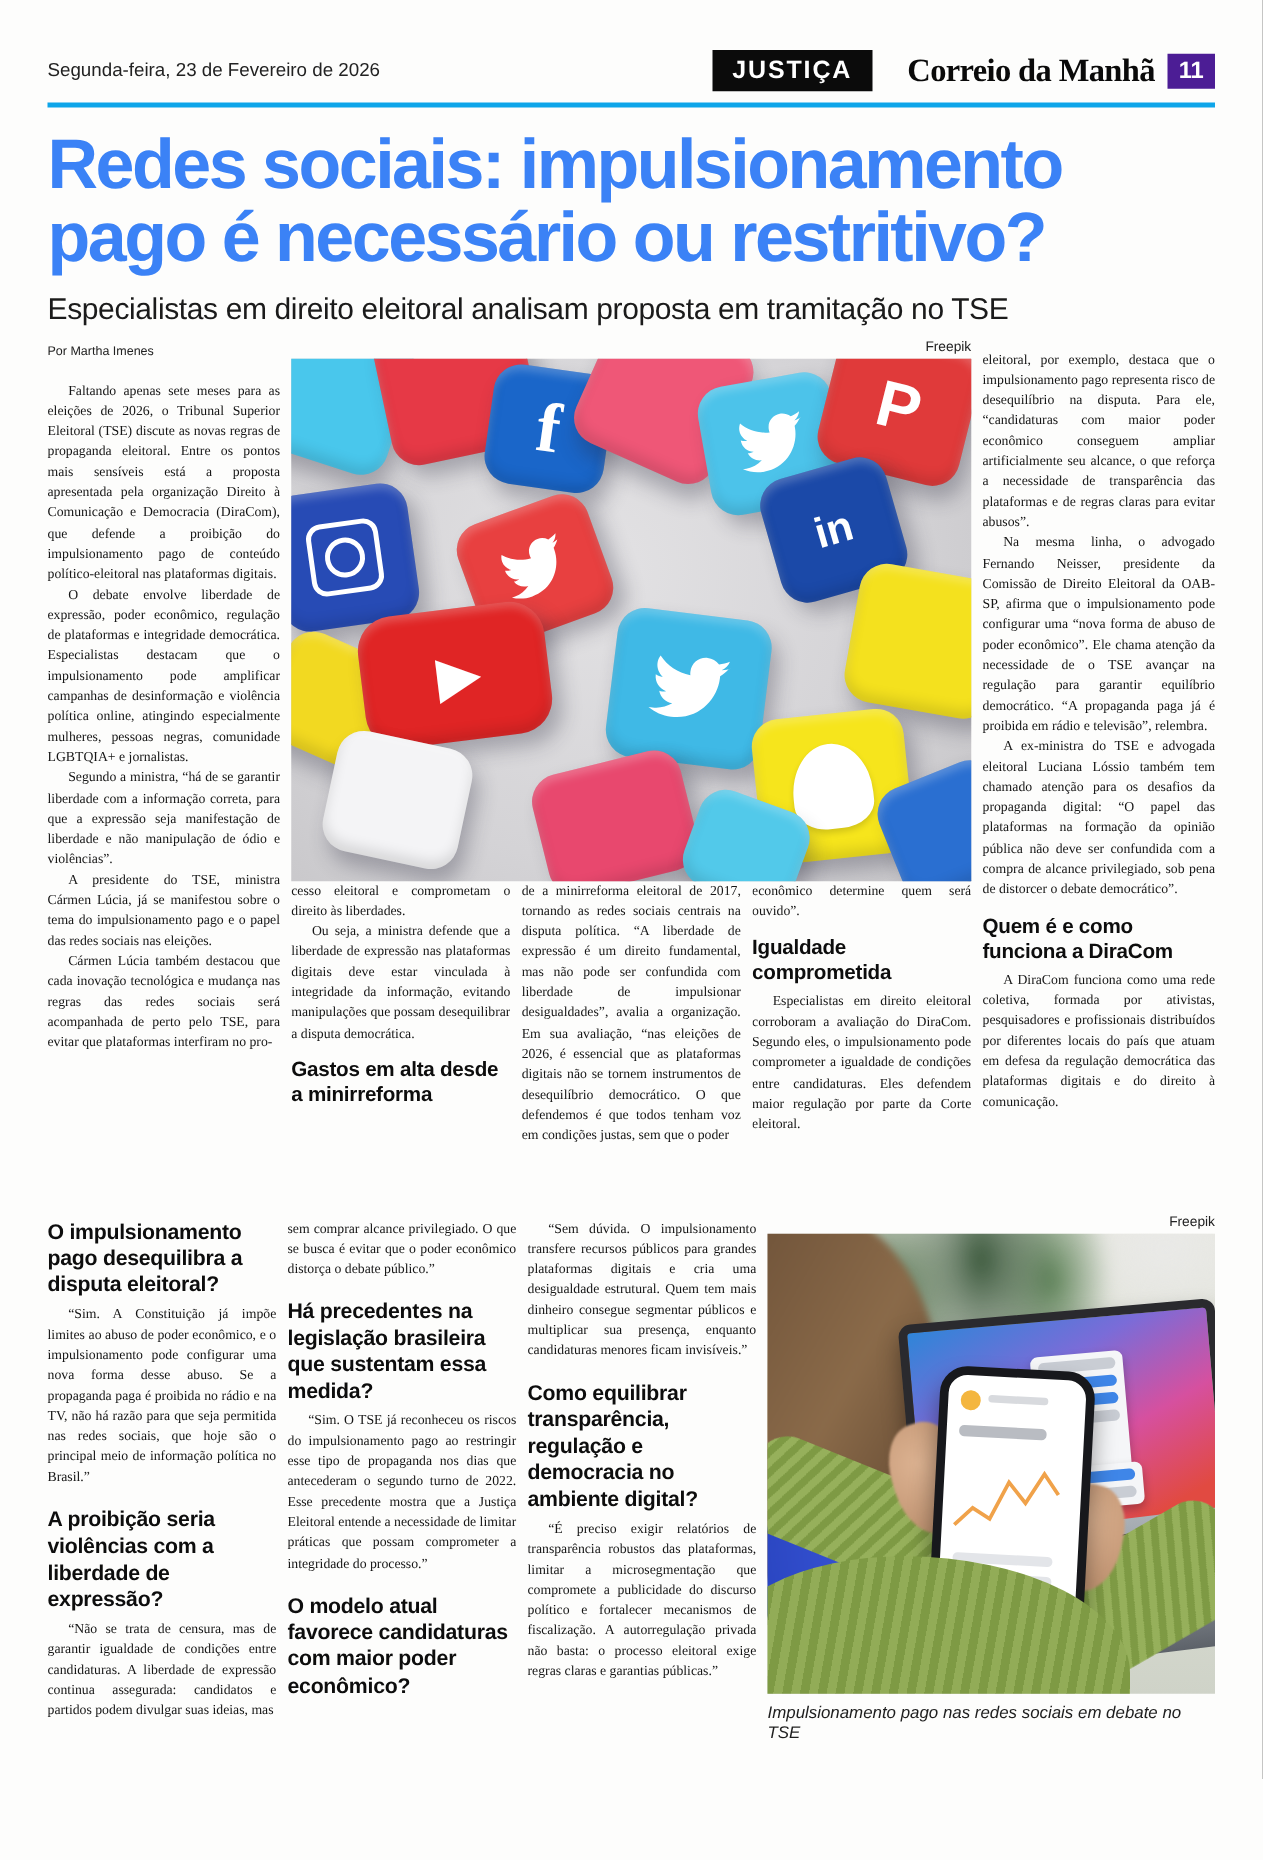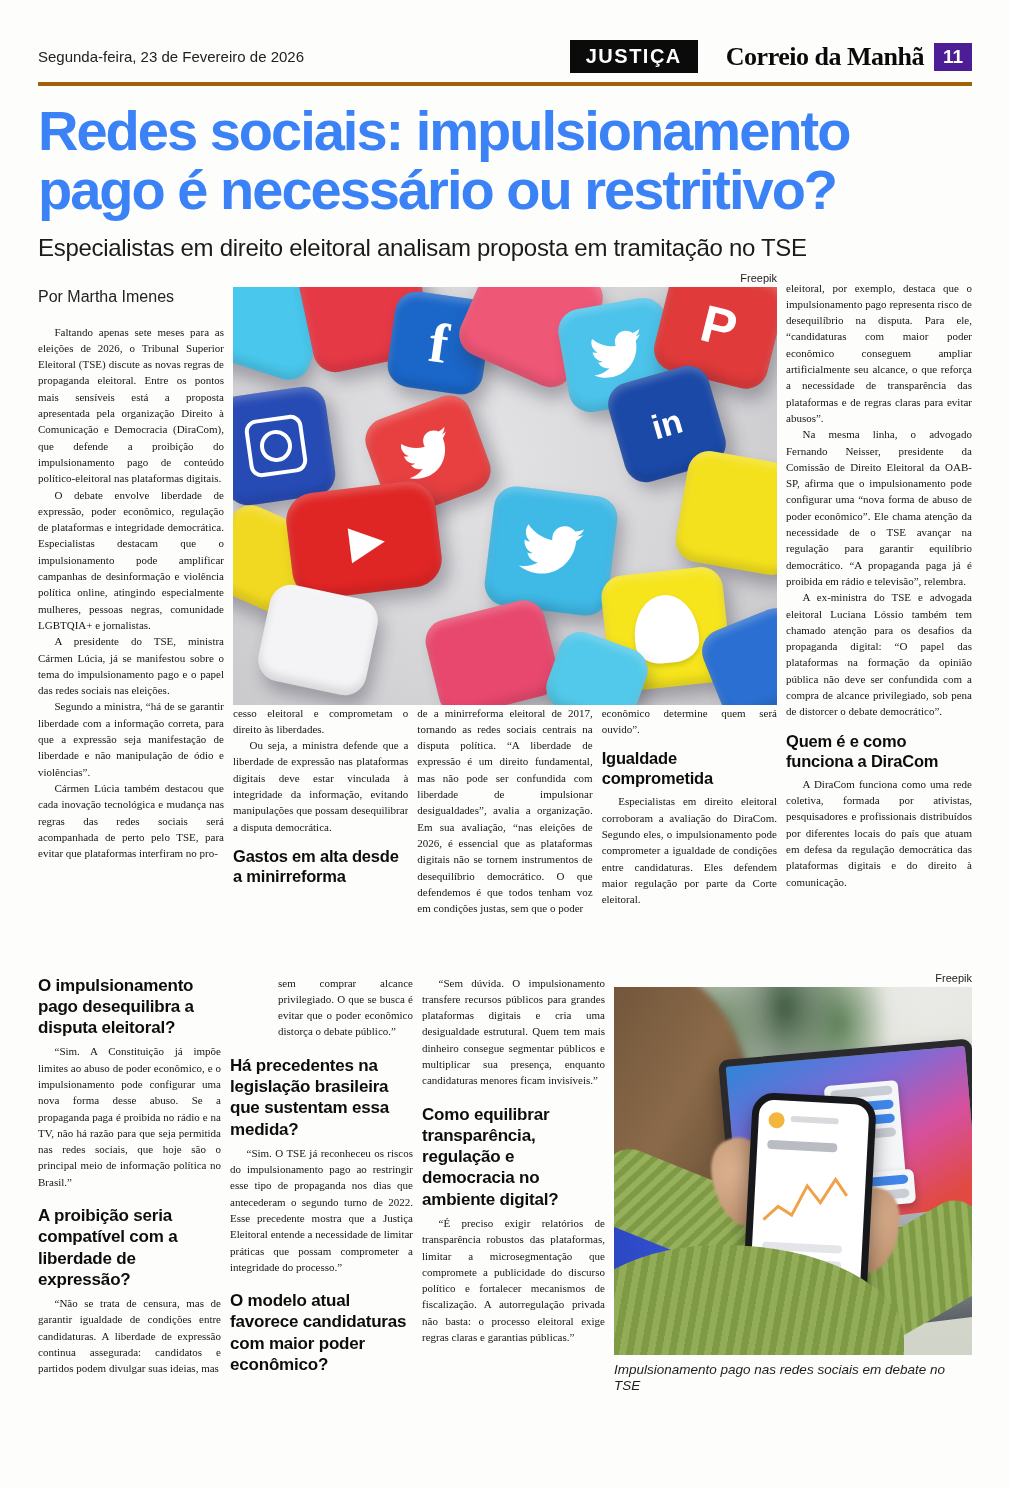--- a/index.html
+++ b/index.html
@@ -1,37 +1,37 @@
 <!DOCTYPE html>
 <html lang="pt-BR"><head>
 <meta charset="utf-8">
 <style>
   html,body{margin:0;padding:0;background:#9a9a9a;}
   .sheet{position:relative;width:1010px;height:1488px;margin:0 auto;background:#fdfdfc;
          box-sizing:border-box;padding:0 38px;overflow:hidden;color:#111;
          font-family:"Liberation Sans",sans-serif;}
 
   
-  .topbar{display:flex;align-items:center;margin-top:40px;padding-bottom:9px;border-bottom:4px solid #a16207;}
+  .topbar{display:flex;align-items:center;margin-top:40px;padding-bottom:9px;border-bottom:4px solid #0ea5e9;}
   .date{flex:1;font-size:15px;color:#222;}
   .badge{background:#0b0b0b;color:#fff;font-weight:700;font-size:20px;letter-spacing:1.5px;
          padding:5px 16px;margin-right:28px;}
   .masthead{font-family:"Liberation Serif",serif;font-weight:700;font-size:26px;letter-spacing:-0.5px;margin-right:10px;color:#0a0a0a;}
   .pagenum{background:#4c1d95;color:#fff;font-weight:700;font-size:19px;padding:3px 9px;}
 
   
   .headline{margin:16px 0 0;font-size:56px;line-height:1.05;font-weight:700;letter-spacing:-2px;color:#3b82f6;}
   .subheadline{margin:14px 0 0;font-size:24px;font-weight:400;letter-spacing:-0.3px;color:#1b1b1b;}
 
   
   .article-body{display:flex;gap:9px;margin-top:10px;height:700px;}
   .colnarrow{width:186px;flex:none;overflow:hidden;}
   .middle{flex:1;display:flex;flex-direction:column;min-width:0;}
   .credit{font-size:11px;color:#222;text-align:right;line-height:13px;margin-bottom:2px;}
-  .byline{font-size:16px;color:#222;margin:16px 0 18px;}
+  .byline{font-size:10px;color:#222;margin:4px 0 18px;}
   .body-text p{margin:0;font-family:"Liberation Serif",serif;font-size:11px;line-height:16.3px;
                text-align:justify;text-indent:1.5em;color:#151515;hyphens:auto;}
   .body-text p.noindent{text-indent:0;}
   .subhead{font-weight:700;font-size:16.5px;line-height:1.22;letter-spacing:-0.2px;margin:11px 0 5px;color:#0d0d0d;}
   .caption{font-style:italic;font-size:13.5px;color:#1e1e1e;margin:7px 0 9px;line-height:1.2;}
   .midcols{display:flex;gap:9px;flex:1;min-height:0;}
   .midcol{flex:1;overflow:hidden;}
 
   
   .photo-main{position:relative;height:418px;background:radial-gradient(circle at 45% 40%, #e3e2e4 0%, #d4d3d6 60%, #c6c5c8 100%);overflow:hidden;}
@@ -103,22 +103,22 @@
 
   <h1 class="headline">Redes sociais: impulsionamento pago é necessário ou restritivo?</h1>
   <div class="subheadline">Especialistas em direito eleitoral analisam proposta em tramitação no TSE</div>
 
   <div class="article-body">
 
     <div class="colnarrow body-text">
       <div class="byline">Por Martha Imenes</div>
       <p>Faltando apenas sete meses para as eleições de 2026, o Tribunal Superior Eleitoral (TSE) discute as novas regras de propaganda eleitoral. Entre os pontos mais sensíveis está a proposta apresentada pela organização Direito à Comunicação e Democracia (DiraCom), que defende a proibição do impulsionamento pago de conteúdo político-eleitoral nas plataformas digitais.</p>
       <p>O debate envolve liberdade de expressão, poder econômico, regulação de plataformas e integridade democrática. Especialistas destacam que o impulsionamento pode amplificar campanhas de desinformação e violência política online, atingindo especialmente mulheres, pessoas negras, comunidade LGBTQIA+ e jornalistas.</p>
+      <p>Segundo a ministra, “há de se garantir liberdade com a informação correta, para que a expressão seja manifestação de liberdade e não manipulação de ódio e violências”.</p>
       <p>A presidente do TSE, ministra Cármen Lúcia, já se manifestou sobre o tema do impulsionamento pago e o papel das redes sociais nas eleições.</p>
-      <p>Segundo a ministra, “há de se garantir liberdade com a informação correta, para que a expressão seja manifestação de liberdade e não manipulação de ódio e violências”.</p>
       <p>Cármen Lúcia também destacou que cada inovação tecnológica e mudança nas regras das redes sociais será acompanhada de perto pelo TSE, para evitar que plataformas interfiram no pro-</p>
     </div>
 
     <div class="middle">
       <div class="credit">Freepik</div>
 
       <div class="photo-main">
         <div class="tile" style="left:-22px;top:-28px;width:112px;height:112px;background:#49c7ec;transform:rotate(18deg);"></div>
         <div class="tile" style="left:72px;top:-36px;width:120px;height:114px;background:#e63946;transform:rotate(-12deg);"></div>
         <div class="tile" style="left:158px;top:8px;width:96px;height:96px;background:#1a66c9;transform:rotate(8deg);">
@@ -190,26 +190,26 @@
       <div class="subhead">Quem é e como funciona a DiraCom</div>
       <p>A DiraCom funciona como uma rede coletiva, formada por ativistas, pesquisadores e profissionais distribuídos por diferentes locais do país que atuam em defesa da regulação democrática das plataformas digitais e do direito à comunicação.</p>
     </div>
   </div>
 
 
   <div class="qa-body">
     <div class="qa-col body-text">
       <div class="qa-q first">O impulsionamento pago desequilibra a disputa eleitoral?</div>
       <p>“Sim. A Constituição já impõe limites ao abuso de poder econômico, e o impulsionamento pode configurar uma nova forma desse abuso. Se a propaganda paga é proibida no rádio e na TV, não há razão para que seja permitida nas redes sociais, que hoje são o principal meio de informação política no Brasil.”</p>
-      <div class="qa-q">A proibição seria compatível com a liberdade de expressão?</div>
+      <div class="qa-q">A proibição seria violências com a liberdade de expressão?</div>
       <p>“Não se trata de censura, mas de garantir igualdade de condições entre candidaturas. A liberdade de expressão continua assegurada: candidatos e partidos podem divulgar suas ideias, mas</p>
     </div>
 
     <div class="qa-col body-text">
-      <p class="noindent" style="margin-top:3px;margin-left:48px;">sem comprar alcance privilegiado. O que se busca é evitar que o poder econômico distorça o debate público.”</p>
+      <p class="noindent" style="margin-top:3px;">sem comprar alcance privilegiado. O que se busca é evitar que o poder econômico distorça o debate público.”</p>
       <div class="qa-q">Há precedentes na legislação brasileira que sustentam essa medida?</div>
       <p>“Sim. O TSE já reconheceu os riscos do impulsionamento pago ao restringir esse tipo de propaganda nos dias que antecederam o segundo turno de 2022. Esse precedente mostra que a Justiça Eleitoral entende a necessidade de limitar práticas que possam comprometer a integridade do processo.”</p>
       <div class="qa-q">O modelo atual favorece candidaturas com maior poder econômico?</div>
     </div>
 
     <div class="qa-col body-text">
       <p style="margin-top:3px;">“Sem dúvida. O impulsionamento transfere recursos públicos para grandes plataformas digitais e cria uma desigualdade estrutural. Quem tem mais dinheiro consegue segmentar públicos e multiplicar sua presença, enquanto candidaturas menores ficam invisíveis.”</p>
       <div class="qa-q">Como equilibrar transparência, regulação e democracia no ambiente digital?</div>
       <p>“É preciso exigir relatórios de transparência robustos das plataformas, limitar a microsegmentação que compromete a publicidade do discurso político e fortalecer mecanismos de fiscalização. A autorregulação privada não basta: o processo eleitoral exige regras claras e garantias públicas.”</p>
     </div>

